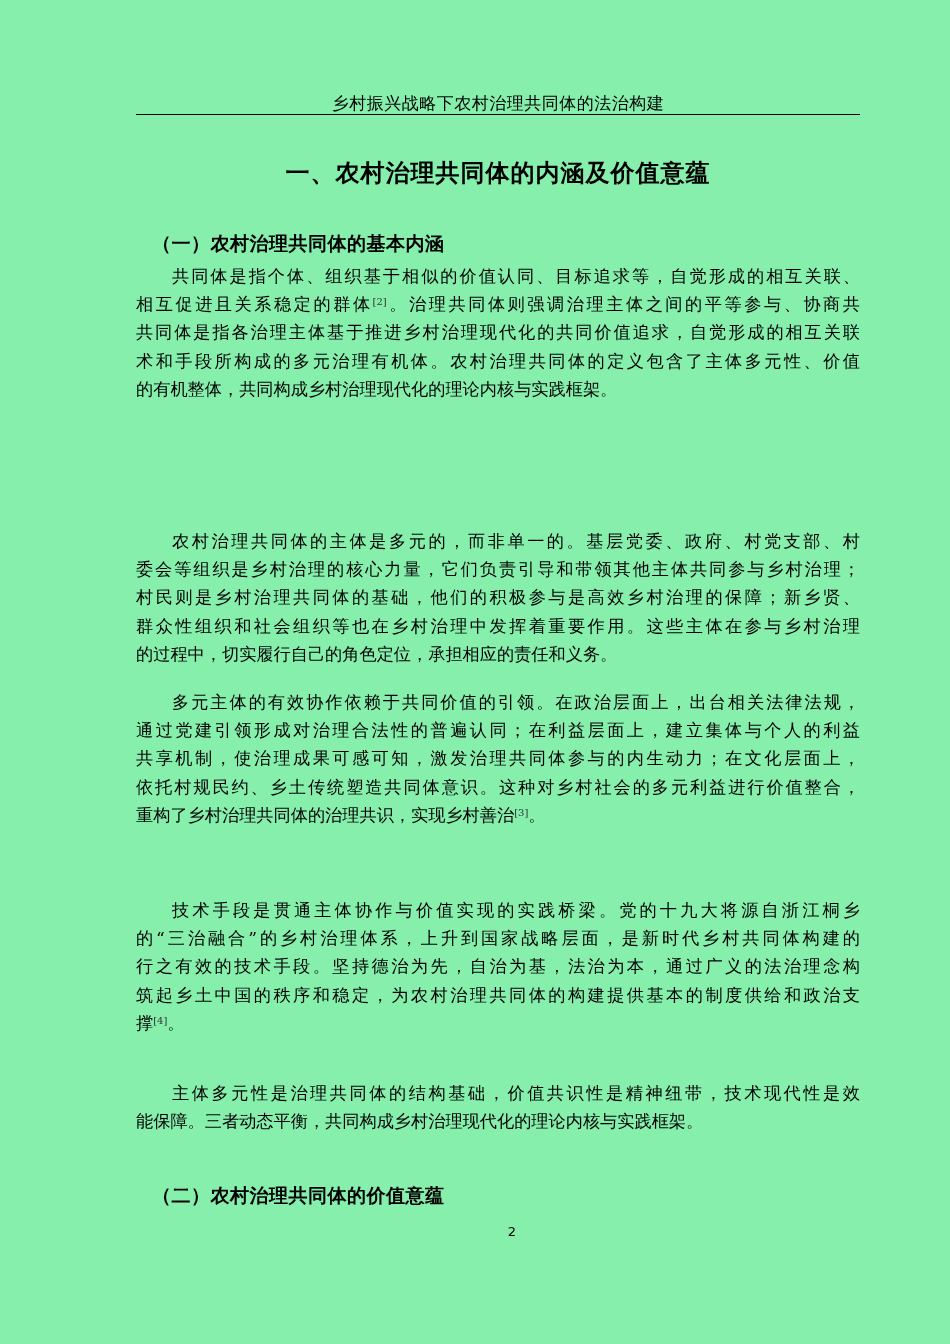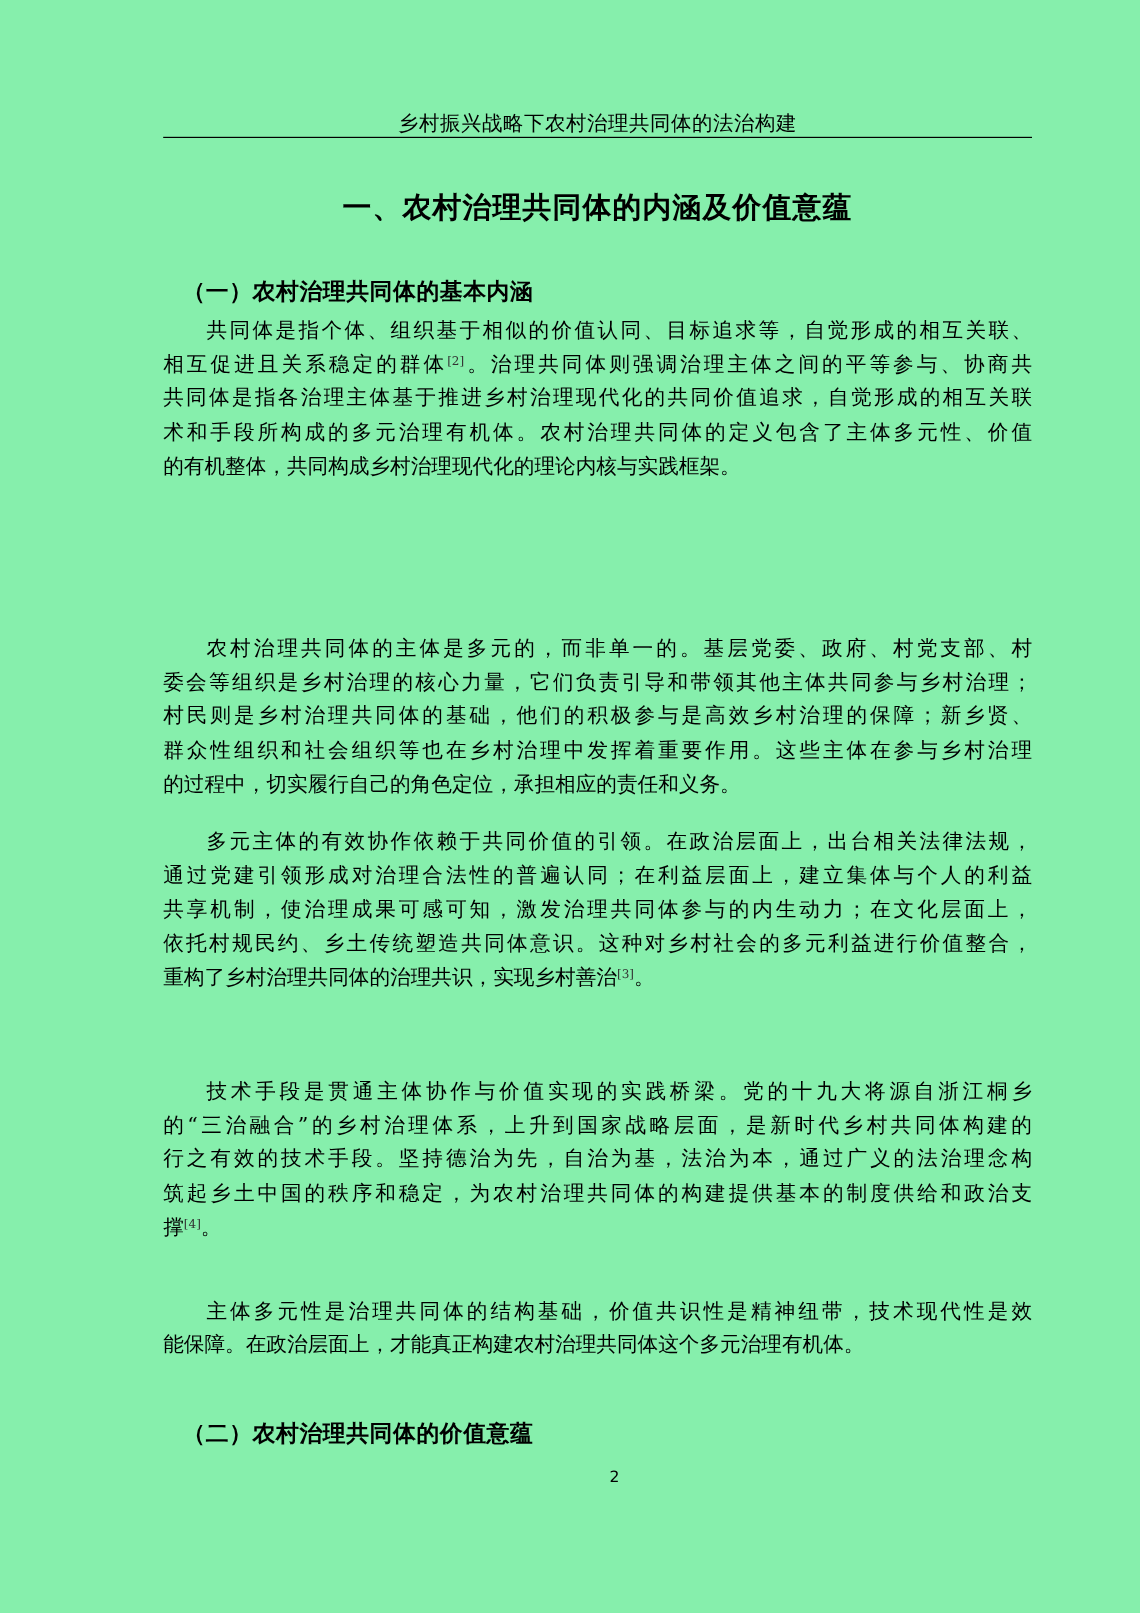--- a/index.html
+++ b/index.html
@@ -141,20 +141,20 @@
   <div class="body-text" style="top:896px;">
     <span class="line indent">技术手段是贯通主体协作与价值实现的实践桥梁。党的十九大将源自浙江桐乡</span>
     <span class="line">的“三治融合”的乡村治理体系，上升到国家战略层面，是新时代乡村共同体构建的</span>
     <span class="line">行之有效的技术手段。坚持德治为先，自治为基，法治为本，通过广义的法治理念构</span>
     <span class="line">筑起乡土中国的秩序和稳定，为农村治理共同体的构建提供基本的制度供给和政治支</span>
     <span class="line last"><span>撑</span><sup class="cite">[4]</sup><span>。</span></span>
   </div>
 
   <div class="body-text" style="top:1079px;">
     <span class="line indent">主体多元性是治理共同体的结构基础，价值共识性是精神纽带，技术现代性是效</span>
-    <span class="line last">能保障。在政治层面上，才能真正构建农村治理共同体这个多元治理有机体。</span>
+    <span class="line last">能保障。三者动态平衡，共同构成乡村治理现代化的理论内核与实践框架。</span>
   </div>
 
   <div class="section-title" style="top:1164px;">（二）农村治理共同体的价值意蕴</div>
 
   <div class="page-number">2</div>
 
 </div>
 
 </body></html>

